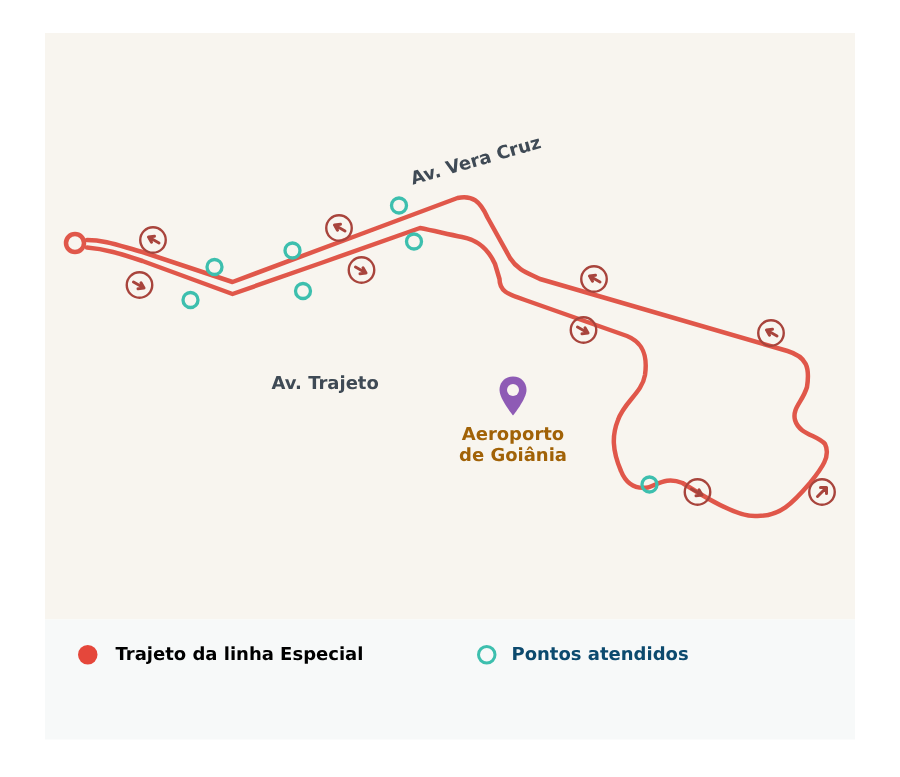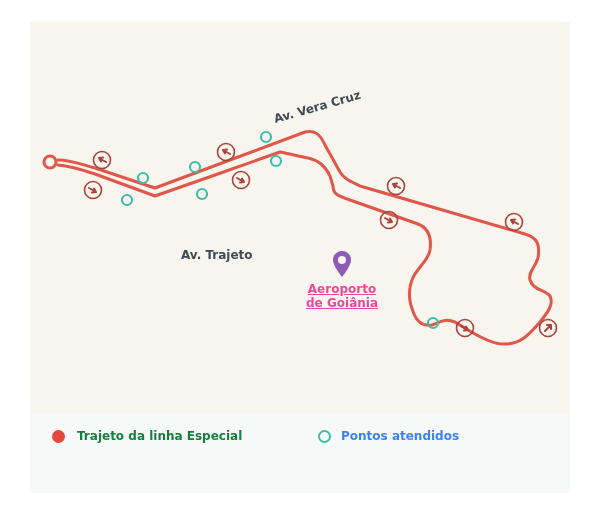--- a/index.html
+++ b/index.html
@@ -4,25 +4,25 @@
   <style>
     html, body { margin: 0; padding: 0; background: #ffffff; }
     body { width: 600px; height: 518px; position: relative; overflow: hidden; font-family: "DejaVu Sans", sans-serif; }
     .panel { position: absolute; left: 30px; top: 22px; width: 540px; height: 471px; }
     .map-area { position: absolute; left: 0; top: 0; width: 540px; height: 391px; background: #f8f5ef; }
     .legend-area { position: absolute; left: 0; top: 391px; width: 540px; height: 80px; background: #f7f9f9; }
     svg.map { position: absolute; left: 0; top: 0; width: 600px; height: 518px; }
     .label-street { position: absolute; font-size: 12px; font-weight: bold; color: #3f4a55; white-space: nowrap; }
     .label-vera { left: 276px; top: 112px; transform: rotate(-16deg); transform-origin: left bottom; }
     .label-contorno { left: 181px; top: 248px; }
-    .airport { position: absolute; left: 292px; top: 250px; width: 100px; text-align: center; color: #ec4899; font-size: 12px; font-weight: bold; line-height: 14px; text-decoration: underline; }
+    .airport { position: absolute; left: 292px; top: 250px; width: 100px; text-align: center; color: #a16207; font-size: 12px; font-weight: bold; line-height: 14px; }
     .airport .pin { display: block; margin: 0 auto 4px auto; width: 20px; height: 28px; }
     .legend-item { position: absolute; top: 429px; display: flex; align-items: center; font-size: 12px; font-weight: bold; }
-    .legend-route { left: 52px; color: #15803d; }
-    .legend-stops { left: 318px; color: #3b82f6; justify-content: flex-end; }
+    .legend-route { left: 52px; color: #000000; }
+    .legend-stops { left: 318px; color: #0c4a6e; justify-content: flex-end; }
     .dot-filled { width: 13px; height: 13px; border-radius: 50%; background: #e5473b; margin-right: 12px; }
     .dot-ring { width: 9px; height: 9px; border-radius: 50%; border: 2.5px solid #3dbfae; margin-right: 10px; box-sizing: content-box; }
   </style>
 </head>
 <body>
 
 <div class="panel">
   <div class="map-area"></div>
   <div class="legend-area"></div>
 </div>

